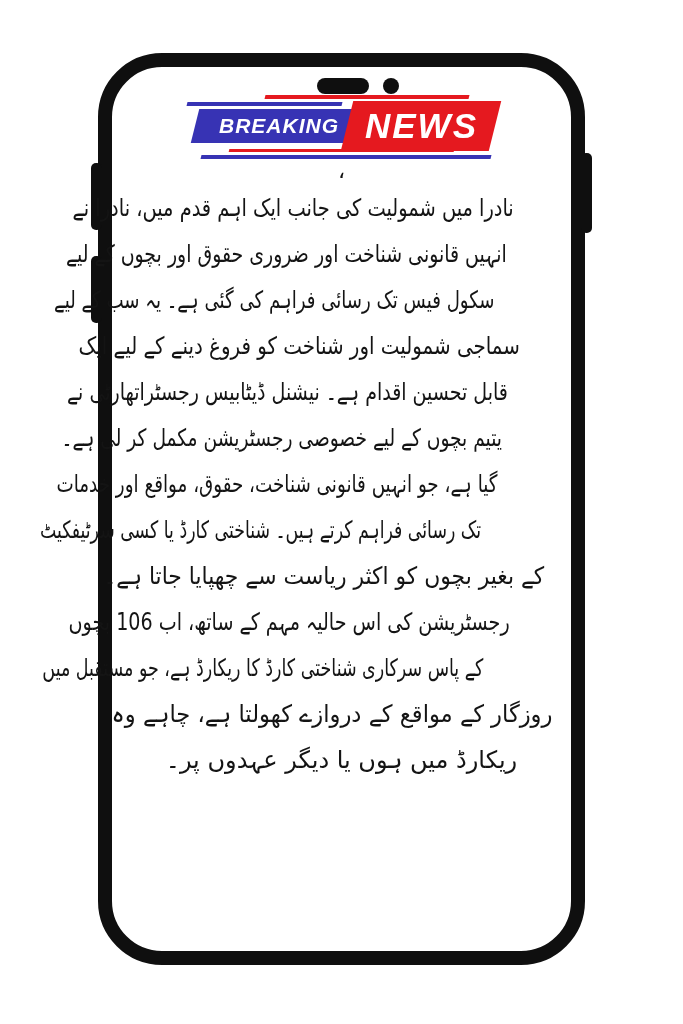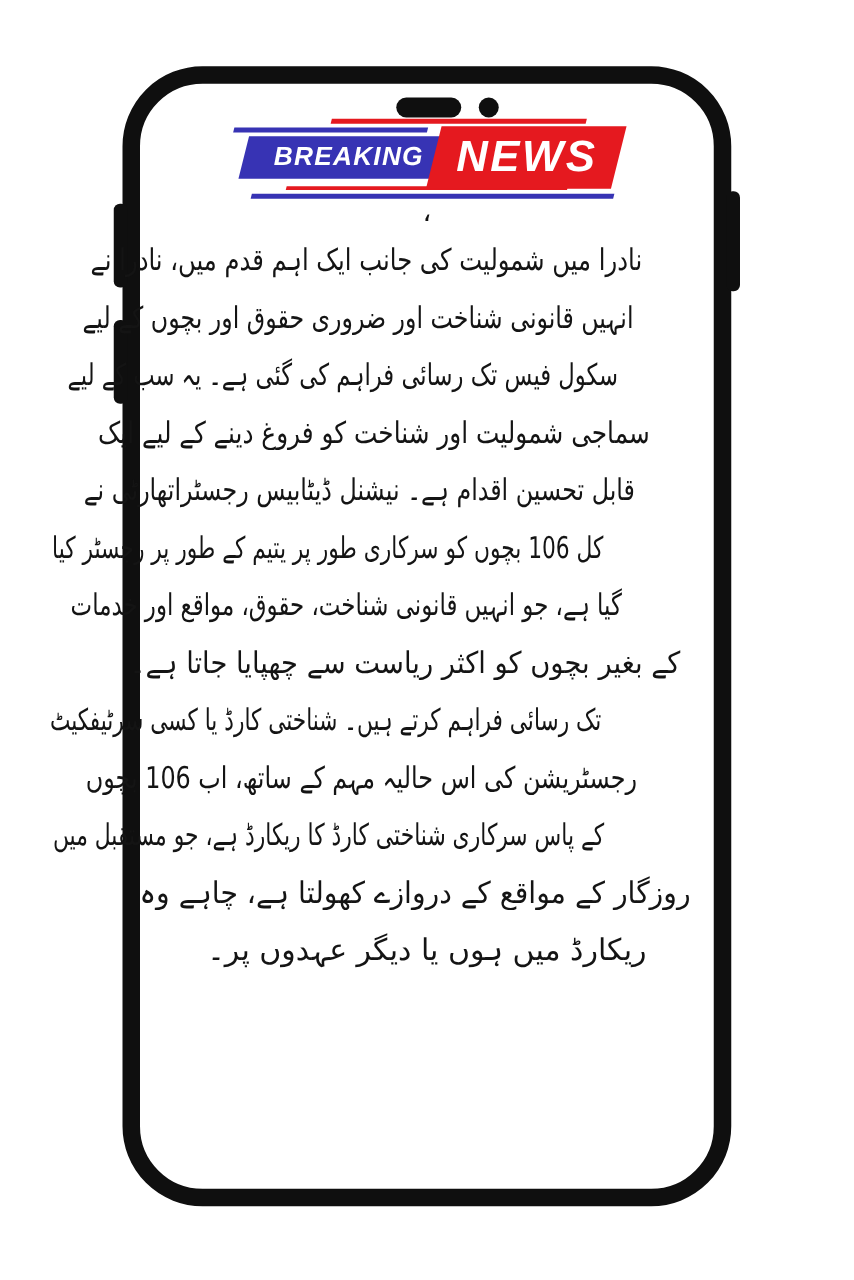--- a/index.html
+++ b/index.html
@@ -89,23 +89,23 @@
   </div>
 
   <div class="stray">،</div>
 
   <div class="article">
     <div class="uline-wrap"><span class="uline" style="transform: scaleX(0.808);">نادرا میں شمولیت کی جانب ایک اہم قدم میں، نادرا نے</span></div>
     <div class="uline-wrap"><span class="uline" style="transform: scaleX(0.789);">انہیں قانونی شناخت اور ضروری حقوق اور بچوں کے لیے</span></div>
     <div class="uline-wrap"><span class="uline" style="transform: scaleX(0.756);">سکول فیس تک رسائی فراہم کی گئی ہے۔ یہ سب کے لیے</span></div>
     <div class="uline-wrap"><span class="uline" style="transform: scaleX(0.826);">سماجی شمولیت اور شناخت کو فروغ دینے کے لیے ایک</span></div>
     <div class="uline-wrap"><span class="uline" style="transform: scaleX(0.792);">قابل تحسین اقدام ہے۔ نیشنل ڈیٹابیس رجسٹراتھارٹی نے</span></div>
-    <div class="uline-wrap"><span class="uline" style="transform: scaleX(0.725);">کل 106 بچوں کو سرکاری طور پر یتیم کے طور پر رجسٹر کیا</span></div>
+    <div class="uline-wrap"><span class="uline" style="transform: scaleX(0.776);">یتیم بچوں کے لیے خصوصی رجسٹریشن مکمل کر لی ہے۔</span></div>
     <div class="uline-wrap"><span class="uline" style="transform: scaleX(0.763);">گیا ہے، جو انہیں قانونی شناخت، حقوق، مواقع اور خدمات</span></div>
+    <div class="uline-wrap"><span class="uline" style="transform: scaleX(0.722);">تک رسائی فراہم کرتے ہیں۔ شناختی کارڈ یا کسی سرٹیفکیٹ</span></div>
     <div class="uline-wrap"><span class="uline" style="transform: scaleX(0.911);">کے بغیر بچوں کو اکثر ریاست سے چھپایا جاتا ہے۔</span></div>
-    <div class="uline-wrap"><span class="uline" style="transform: scaleX(0.722);">تک رسائی فراہم کرتے ہیں۔ شناختی کارڈ یا کسی سرٹیفکیٹ</span></div>
     <div class="uline-wrap"><span class="uline" style="transform: scaleX(0.796);">رجسٹریشن کی اس حالیہ مہم کے ساتھ، اب 106 بچوں</span></div>
     <div class="uline-wrap"><span class="uline" style="transform: scaleX(0.728);">کے پاس سرکاری شناختی کارڈ کا ریکارڈ ہے، جو مستقبل میں</span></div>
     <div class="uline-wrap"><span class="uline" style="transform: scaleX(0.942);">روزگار کے مواقع کے دروازے کھولتا ہے، چاہے وہ</span></div>
     <div class="uline-wrap"><span class="uline">ریکارڈ میں ہوں یا دیگر عہدوں پر۔</span></div>
   </div>
 
 </div>
 
 </body></html>

